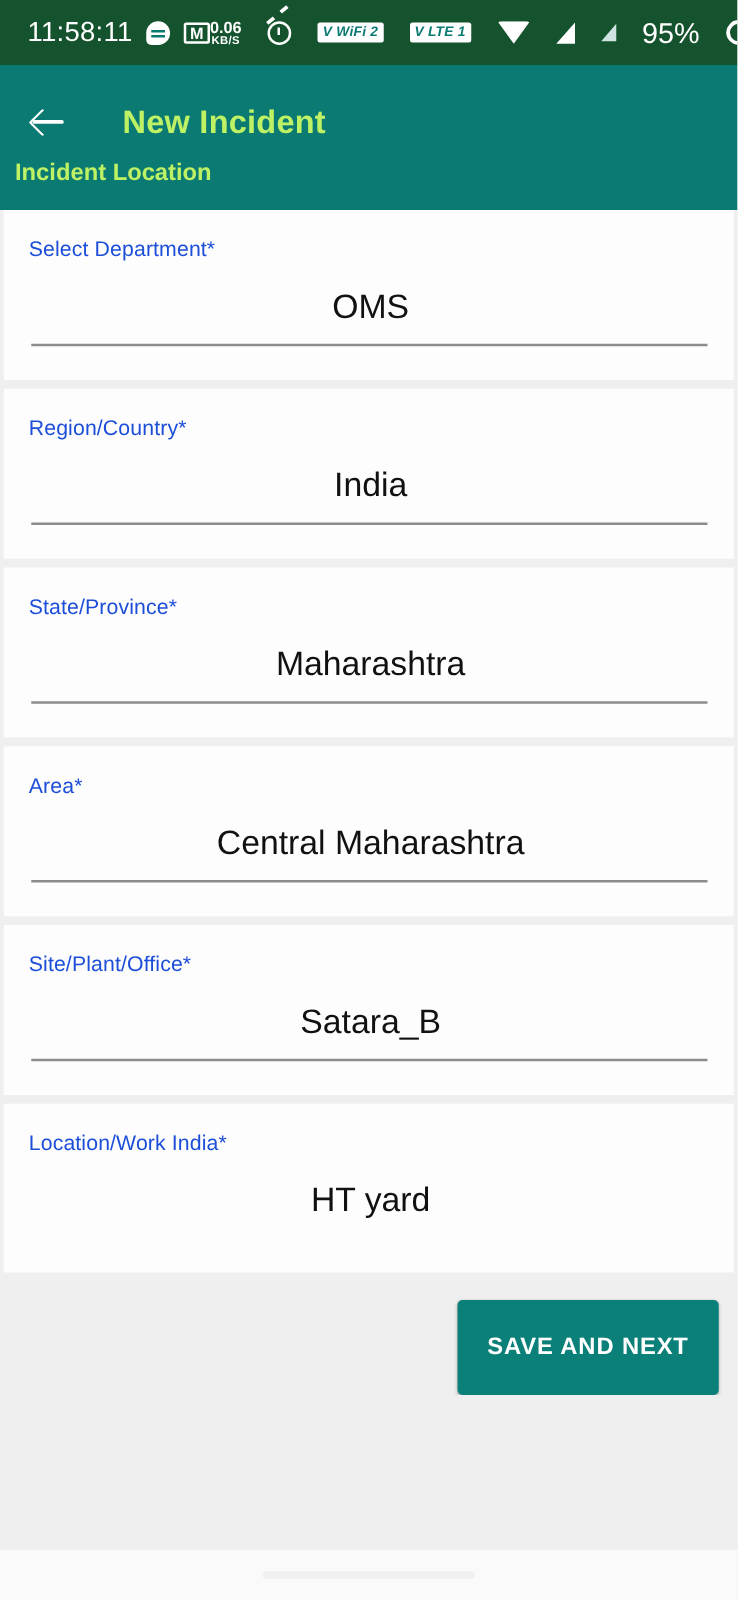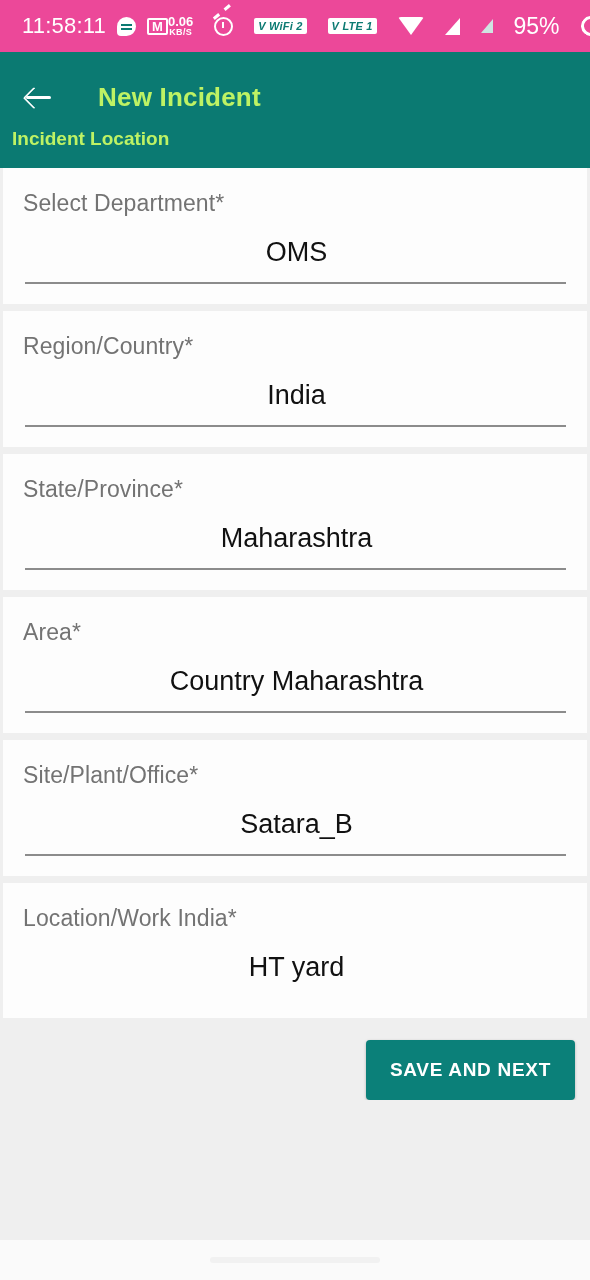--- a/index.html
+++ b/index.html
@@ -12,21 +12,21 @@
   #screen {
     position:relative;
     width:590px; height:1280px;
     background:#efefef;
     display:flex; flex-direction:column;
   }
 
   
   .statusbar {
     height:52px;
-    background:#ec4899;
+    background:#14532d;
     display:flex; align-items:center;
     padding:0 14px 0 22px;
     color:#ffffff;
     flex:0 0 auto;
   }
   .sb-clock { font-size:22px; letter-spacing:.2px; font-weight:400; }
   .sb-left { display:flex; align-items:center; gap:11px; }
   .sb-spacer { flex:1 1 auto; }
   .sb-right { display:flex; align-items:center; gap:21px; }
 
@@ -133,21 +133,21 @@
   }
   .field-card {
     background:#fdfdfd;
     margin:0 3px 7px 3px;
     padding:22px 20px 0 20px;
     height:136px;
     flex:0 0 auto;
   }
   .field-card.no-rule { height:135px; }
   .field-label {
-    font-size:23px; color:#737373; font-weight:400;
+    font-size:17px; color:#1d4ed8; font-weight:400;
     letter-spacing:.1px;
   }
   .field-value {
     font-size:27px; color:#111111; font-weight:400;
     margin-top:20px; padding-left:3px;
     white-space:nowrap;
     text-align:center;
   }
   .field-rule {
     height:1.5px; background:#8c8c8c;
@@ -157,21 +157,21 @@
   
   .action-row {
     flex:0 0 auto;
     display:flex; justify-content:flex-end;
     padding:15px 15px 0 0;
   }
   .save-btn {
     background:#0b8079; color:#ffffff;
     font-size:19px; font-weight:700; letter-spacing:.7px;
     border:none; border-radius:4px;
-    padding:0 24px; height:60px;
+    padding:0 24px; height:76px;
     cursor:pointer;
     font-family:"Liberation Sans", sans-serif;
     box-shadow:0 1px 3px rgba(0,0,0,.25);
   }
 
   .filler { flex:1 1 auto; background:#efefef; }
 
   
   .navbar {
     flex:0 0 auto; height:40px; background:#fafafa;
@@ -234,21 +234,21 @@
     </div>
 
     <div class="field-card">
       <div class="field-label">State/Province*</div>
       <div class="field-value">Maharashtra</div>
       <div class="field-rule"></div>
     </div>
 
     <div class="field-card">
       <div class="field-label">Area*</div>
-      <div class="field-value">Country Maharashtra</div>
+      <div class="field-value">Central Maharashtra</div>
       <div class="field-rule"></div>
     </div>
 
     <div class="field-card">
       <div class="field-label">Site/Plant/Office*</div>
       <div class="field-value">Satara_B</div>
       <div class="field-rule"></div>
     </div>
 
     <div class="field-card no-rule">

